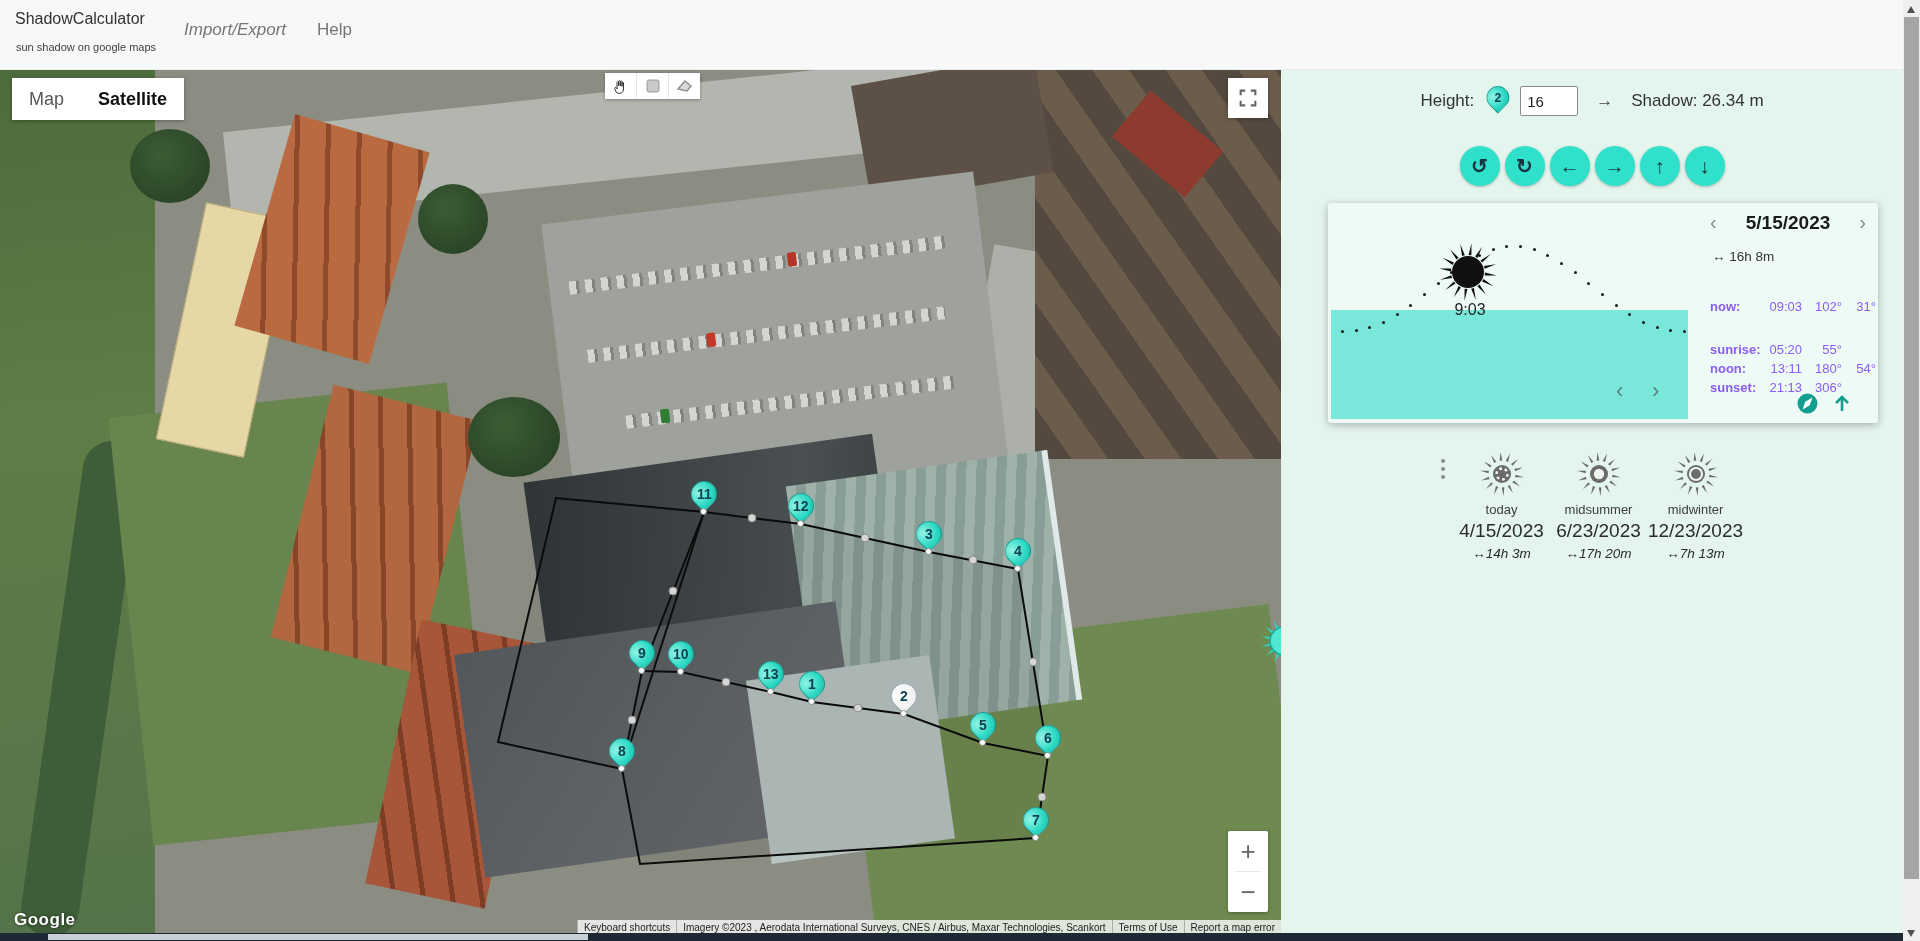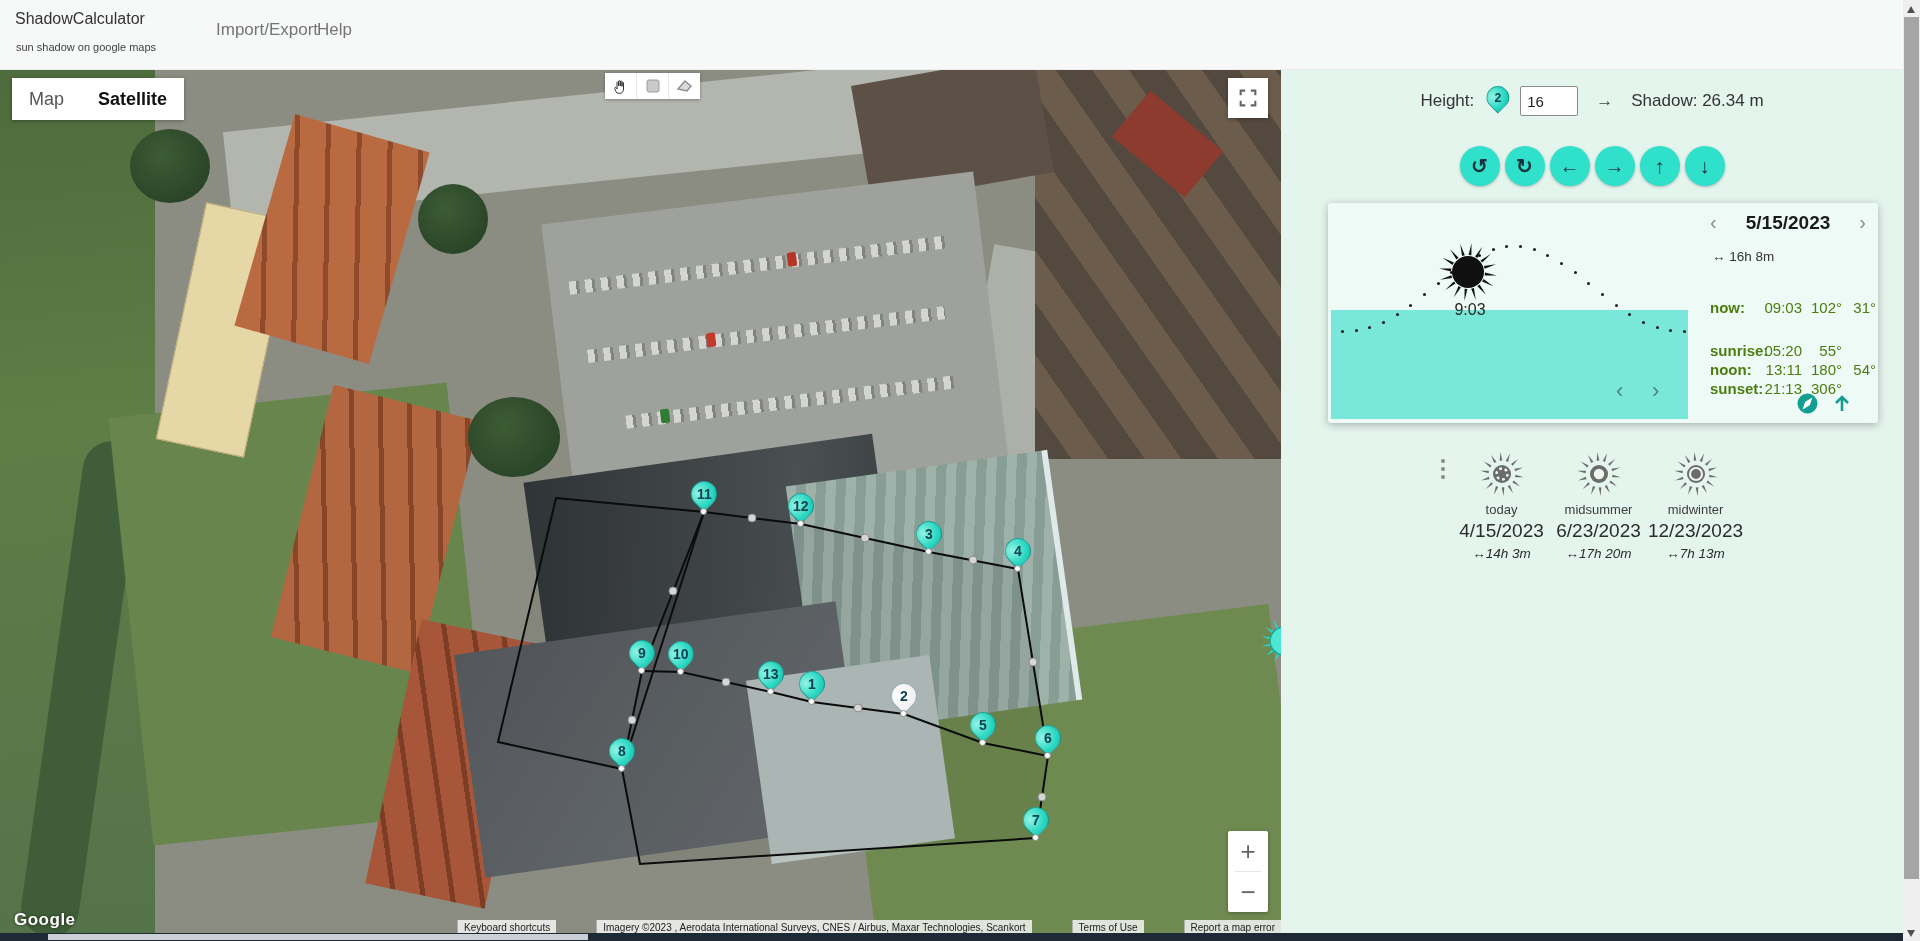--- a/index.html
+++ b/index.html
@@ -2,21 +2,21 @@
 <html><head>
 <meta charset="utf-8">
 <style>
   html,body{margin:0;padding:0;width:1920px;height:941px;overflow:hidden;
     font-family:"Liberation Sans",sans-serif;background:#e4f5ee;}
   .hdr{position:absolute;left:0;top:0;width:1920px;height:69px;background:#f7f8f8;
     border-bottom:1px solid #ececec;z-index:30;}
   .hdr .title{position:absolute;left:15px;top:10px;font-size:16px;color:#323232;}
   .hdr .subtitle{position:absolute;left:16px;top:41px;font-size:11px;color:#3f3f3f;}
   .hdr .menu-item{position:absolute;top:20px;font-size:17px;color:#757575;cursor:pointer;}
-  .hdr .mi0{left:216px;} .hdr .mi1{left:317px;}
+  .hdr .mi0{left:184px;font-style:italic;} .hdr .mi1{left:317px;}
 
   
   .map{position:absolute;left:0;top:69px;width:1281px;height:872px;overflow:hidden;
     background:#8b8d82;z-index:5;}
   .blob{position:absolute;}
   .b-grassL{left:0;top:0;width:155px;height:872px;background:linear-gradient(175deg,#4d6b3c,#5f7d46 40%,#55734a);}
   .b-stream{left:52px;top:370px;width:58px;height:500px;background:#3f5d38;border-radius:40px;transform:rotate(8deg);}
   .b-grassMid{left:130px;top:330px;width:340px;height:430px;background:#67854d;transform:rotate(-6deg);}
   .b-grassBR{left:860px;top:560px;width:430px;height:330px;background:#6f8a50;transform:rotate(-7deg);}
   .b-cream{left:180px;top:140px;width:88px;height:240px;background:#e6d7a6;border:1px solid #b9a87a;transform:rotate(12deg);}
@@ -68,21 +68,21 @@
   .fullscreen{position:absolute;right:13px;top:9px;width:40px;height:40px;background:#fff;z-index:15;
     display:flex;align-items:center;justify-content:center;cursor:pointer;box-shadow:0 1px 4px rgba(0,0,0,.3);}
   .zoomctl{position:absolute;right:13px;bottom:29px;width:40px;background:#fff;z-index:15;
     border-radius:2px;box-shadow:0 1px 4px rgba(0,0,0,.3);}
   .zoomctl .zbtn{height:40px;display:flex;align-items:center;justify-content:center;
     font-size:26px;color:#666;cursor:pointer;}
   .zoomctl .sep{height:1px;background:#e6e6e6;margin:0 7px;}
   .glogo{position:absolute;left:14px;bottom:11px;z-index:15;color:#fff;font-size:17px;font-weight:700;
     letter-spacing:.5px;text-shadow:0 0 3px rgba(0,0,0,.6);}
   .attrib{position:absolute;right:0;bottom:6px;z-index:15;display:flex;font-size:10px;color:#222;}
-  .attrib span{background:rgba(245,245,245,.85);padding:2px 6px;border-left:1px solid rgba(120,120,120,.5);white-space:nowrap;margin-left:40px;}
+  .attrib span{background:rgba(245,245,245,.85);padding:2px 6px;border-left:1px solid rgba(120,120,120,.5);white-space:nowrap;}
   .mapsun{position:absolute;left:1260px;top:548px;z-index:13;}
 
   
   .panel{position:absolute;left:1281px;top:69px;width:622px;height:872px;background:#e4f5ee;z-index:10;}
   .hrow{position:absolute;left:0;top:15px;width:100%;display:flex;align-items:center;justify-content:center;gap:10px;}
   .hrow .lbl{font-size:17px;color:#333;}
   .minipin{position:relative;width:26px;height:34px;transform:scale(.88);}
   .hrow input{width:44px;height:26px;border:1px solid #8a8a8a;border-radius:2px;background:#fff;
     font-size:15px;font-family:"Liberation Sans",sans-serif;padding:1px 6px;color:#222;}
   .hrow .arr{font-size:17px;color:#444;margin:0 8px;}
@@ -98,21 +98,21 @@
   .sdot{position:absolute;width:3px;height:3px;border-radius:50%;background:#1a1a1a;}
   .daysun{position:absolute;left:110px;top:39px;}
   .suntime{position:absolute;left:92px;top:98px;width:100px;text-align:center;font-size:16px;color:#262626;}
   .wchev{position:absolute;top:178px;font-size:22px;color:#57827b;cursor:pointer;line-height:20px;}
   .wc0{left:288px;} .wc1{left:324px;}
   .datebar{position:absolute;left:382px;top:8px;width:156px;display:flex;align-items:center;justify-content:space-between;}
   .datebar .chev{font-size:20px;color:#8a8a8a;cursor:pointer;}
   .datebar .datev{font-size:19px;font-weight:700;color:#1b1b1b;}
   .daylen{position:absolute;left:384px;top:46px;font-size:13.5px;color:#333;}
   .srow{position:absolute;left:382px;display:grid;grid-template-columns:52px 40px 40px 34px;
-    font-size:15px;color:#4d7c0f;}
+    font-size:13px;color:#8b5cf6;}
   .srow b{font-weight:700;}
   .srow .v{text-align:right;}
   .r-now{top:96px;} .r-sunrise{top:139px;} .r-noon{top:158px;} .r-sunset{top:177px;}
   .cicons{position:absolute;right:26px;top:190px;display:flex;gap:14px;align-items:center;}
   .cicons .ic{cursor:pointer;}
 
   .presets{position:absolute;left:152px;top:382px;display:flex;align-items:flex-start;}
   .dotsmenu{width:20px;margin-top:8px;cursor:pointer;display:flex;flex-direction:column;gap:4px;align-items:center;}
   .dotsmenu i{width:4px;height:4px;border-radius:50%;background:#8a8a8a;}
   .preset{width:97px;text-align:center;cursor:pointer;}

